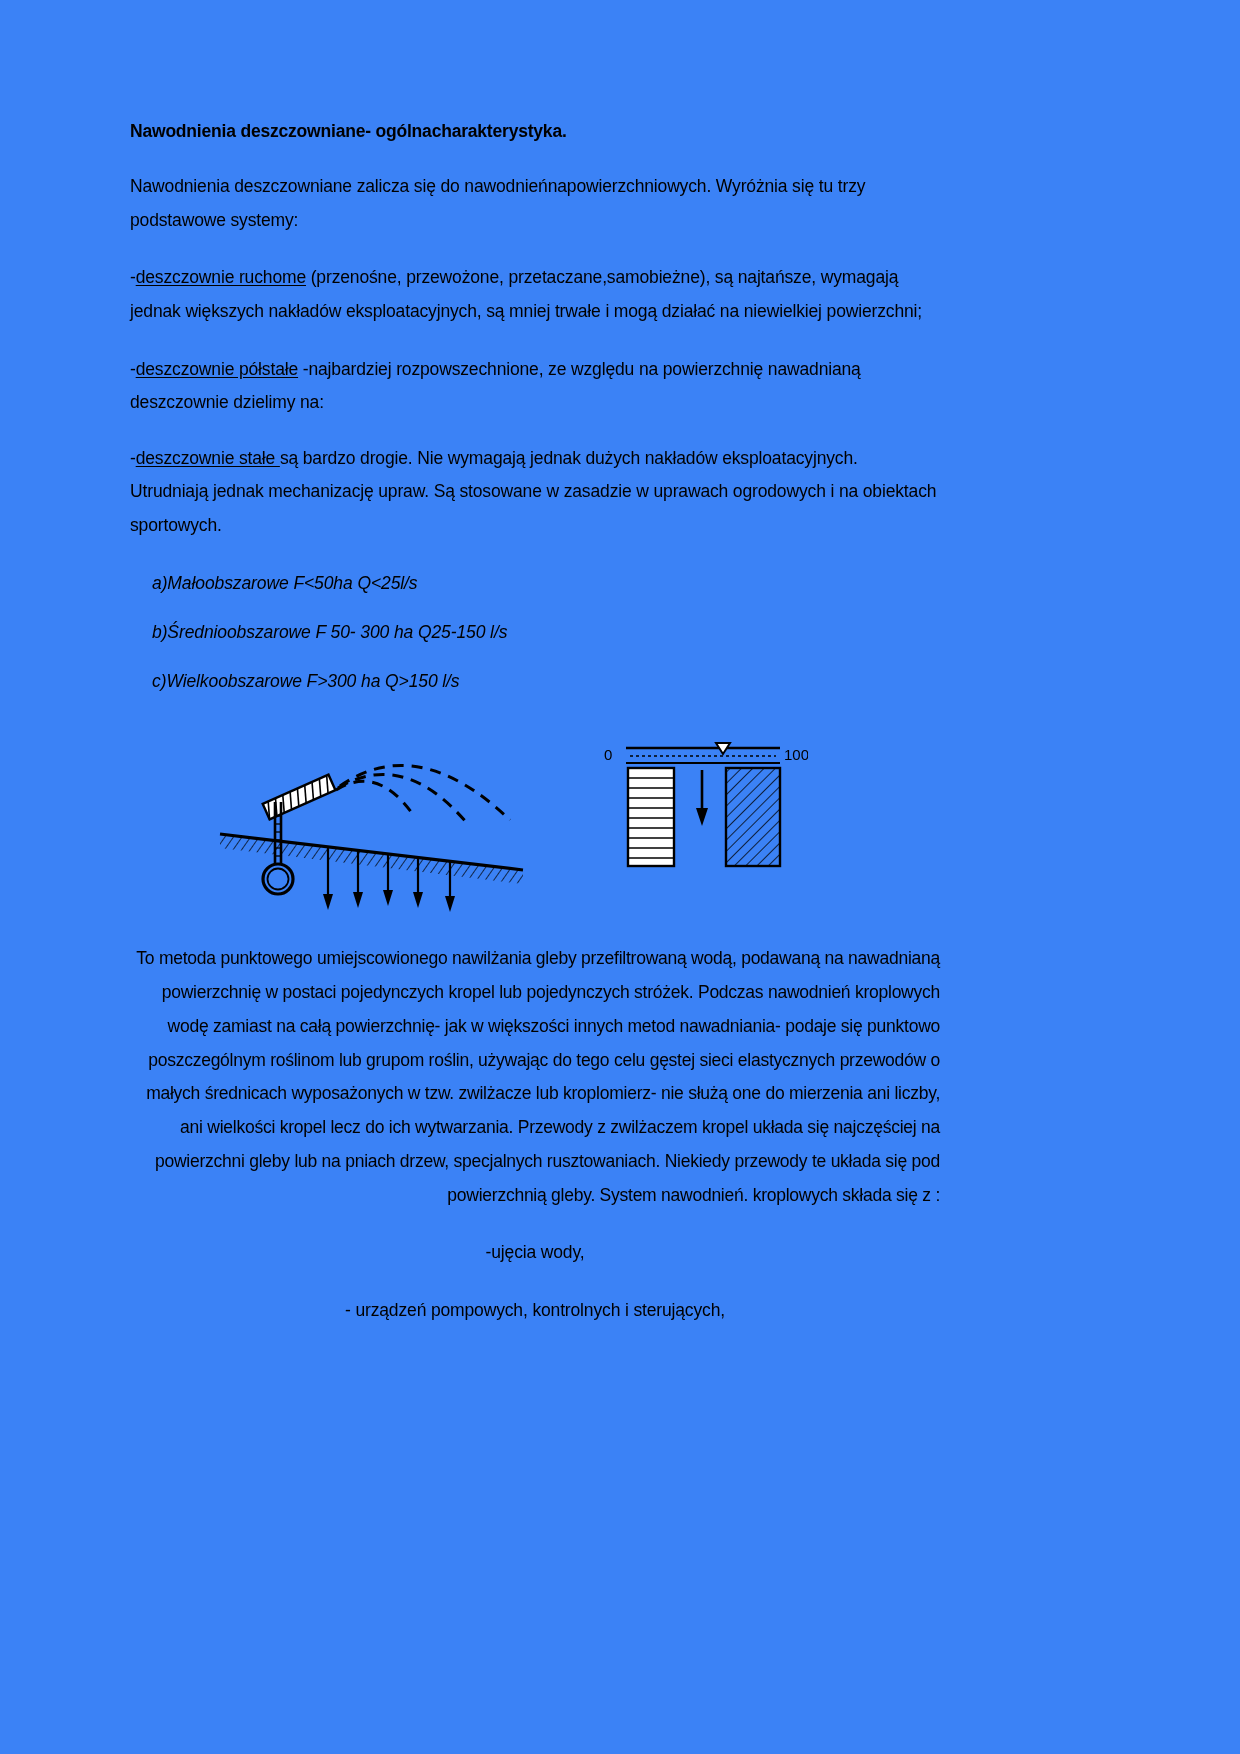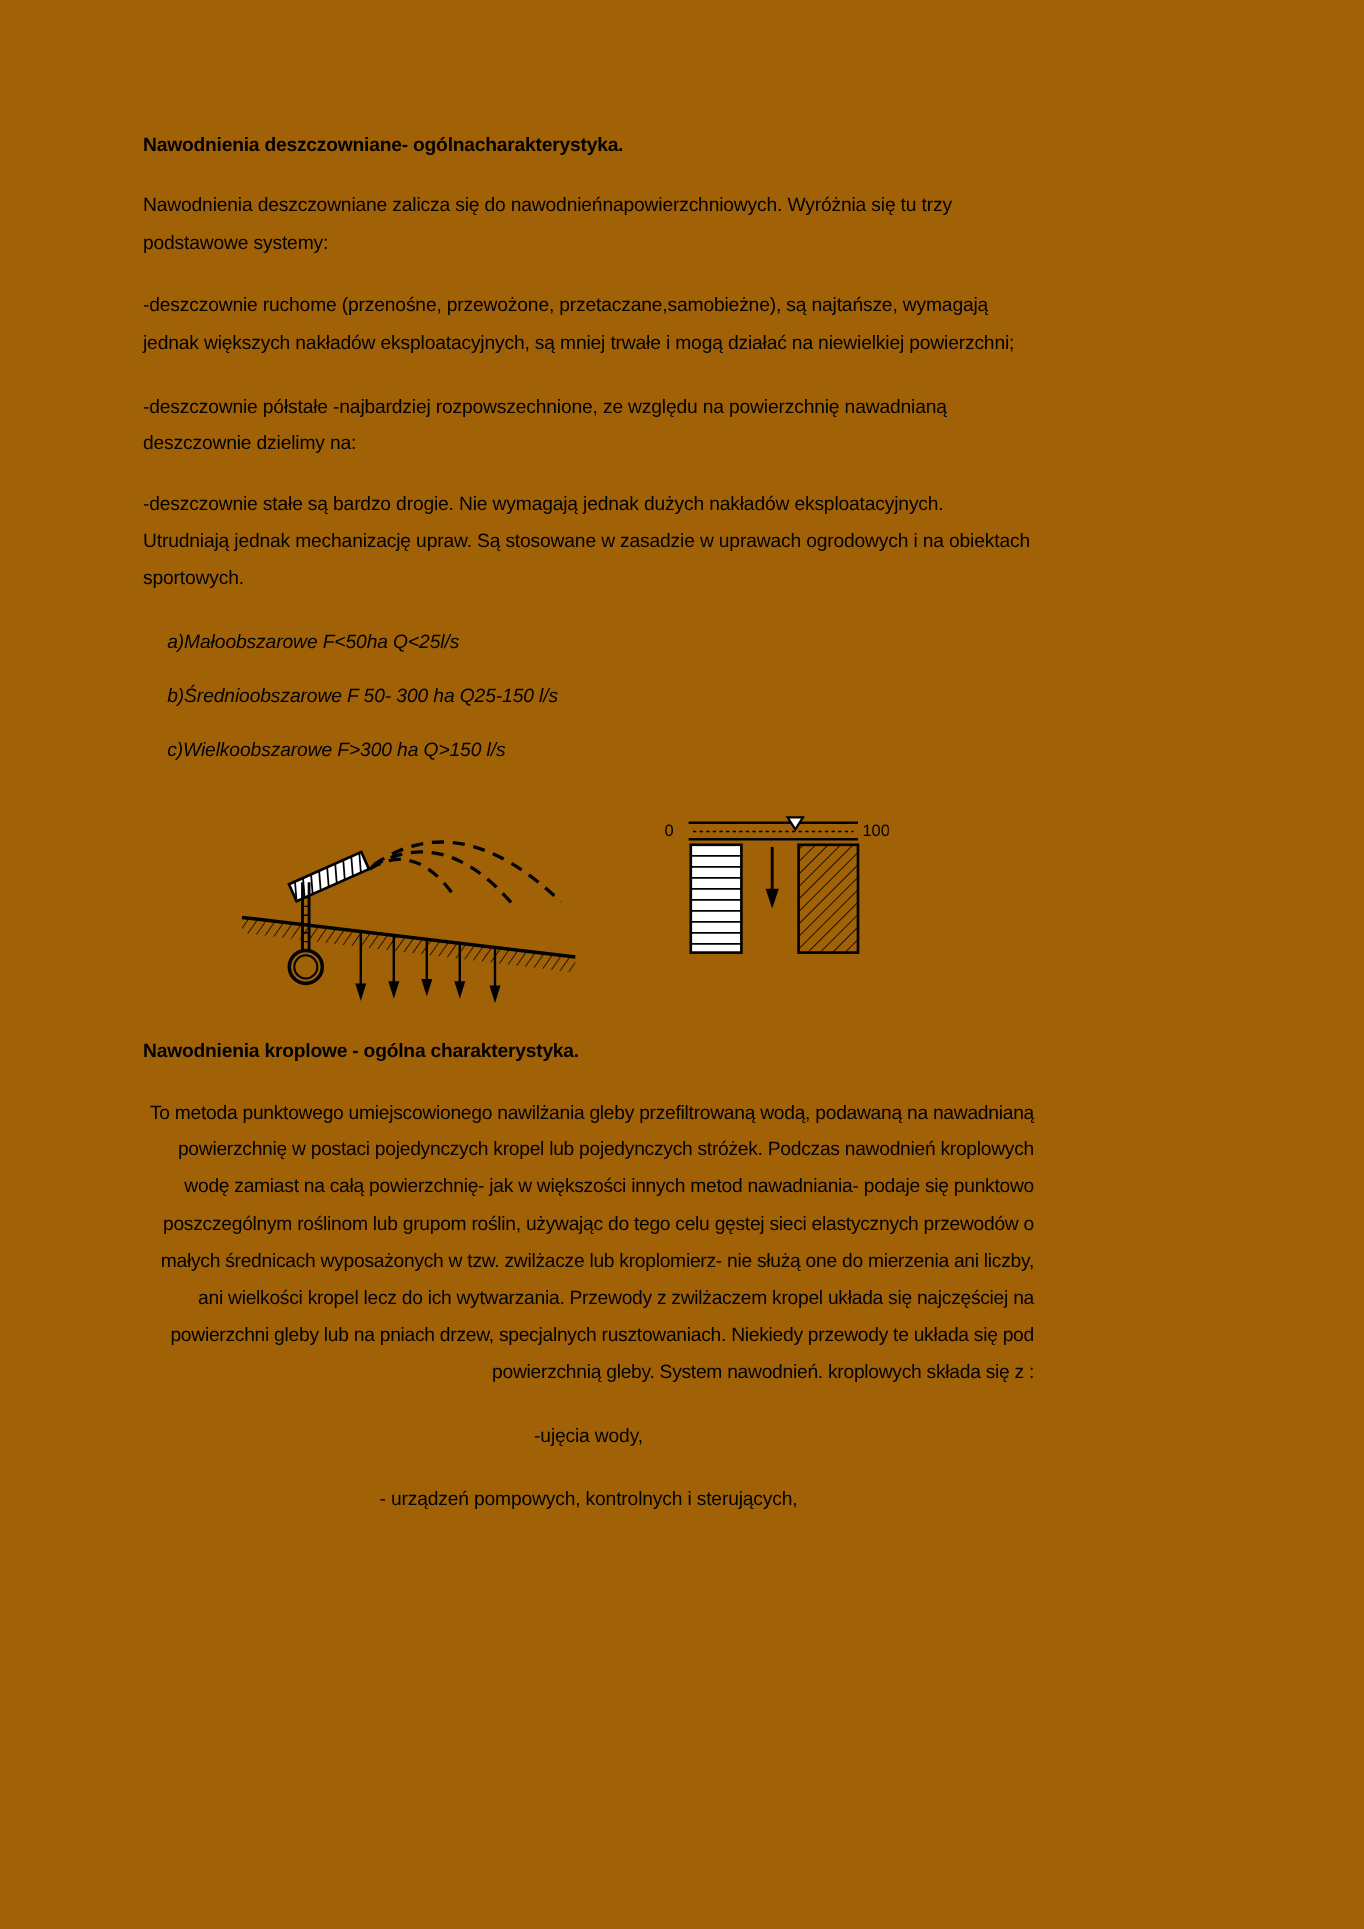--- a/index.html
+++ b/index.html
@@ -9,21 +9,21 @@
   }
   body {
     font-family: "Liberation Sans", sans-serif;
     color: #000000;
   }
   .page {
     position: relative;
     width: 1240px;
     height: 1754px;
     margin: 0 auto;
-    background: #a16207;
+    background: #3b82f6;
     overflow: hidden;
   }
   .content {
     position: absolute;
     left: 130px;
     top: 118px;
     width: 810px;
   }
   h1.doc-heading, h2.doc-heading {
     font-size: 17.5px;
@@ -36,20 +36,21 @@
     font-size: 17.5px;
     line-height: 1.92;
     margin: 0 0 24px 0;
     letter-spacing: -0.15px;
     text-align: left;
   }
   p.para.tight {
     margin-bottom: 22px;
   }
   .u {
+    text-decoration: underline;
     text-underline-offset: 2px;
   }
   .list-item {
     font-size: 17.5px;
     line-height: 1.9;
     margin: 0 0 16px 0;
     padding-left: 22px;
     letter-spacing: -0.1px;
   }
   .list-block {
@@ -214,21 +215,20 @@
             <line x1="104" y1="40" x2="104" y2="86" stroke="#000" stroke-width="2.6"></line>
             <polygon points="104,96 98,78 110,78" fill="#000" stroke="none"></polygon>
           </g>
 
           <rect x="128" y="38" width="54" height="98" fill="url(#blockHatch)" stroke="#000" stroke-width="2.4"></rect>
         </svg>
       </div>
     </div>
 
 
-    <h2 class="doc-heading">Nawodnienia kroplowe - ogólna charakterystyka.</h2>
 
     <p class="body-para">To metoda punktowego umiejscowionego nawilżania gleby przefiltrowaną wodą, podawaną na nawadnianą powierzchnię w postaci pojedynczych kropel lub pojedynczych stróżek. Podczas nawodnień kroplowych wodę zamiast na całą powierzchnię- jak w większości innych metod nawadniania- podaje się punktowo poszczególnym roślinom lub grupom roślin, używając do tego celu gęstej sieci elastycznych przewodów o małych średnicach wyposażonych w tzw. zwilżacze lub kroplomierz- nie służą one do mierzenia ani liczby, ani wielkości kropel lecz do ich wytwarzania. Przewody z zwilżaczem kropel układa się najczęściej na powierzchni gleby lub na pniach drzew, specjalnych rusztowaniach. Niekiedy przewody te układa się pod powierzchnią gleby. System nawodnień. kroplowych składa się z :</p>
 
     <p class="dash-line">-ujęcia wody,</p>
 
     <p class="dash-line">- urządzeń pompowych, kontrolnych i sterujących,</p>
 
   </div>
 </div>
 

